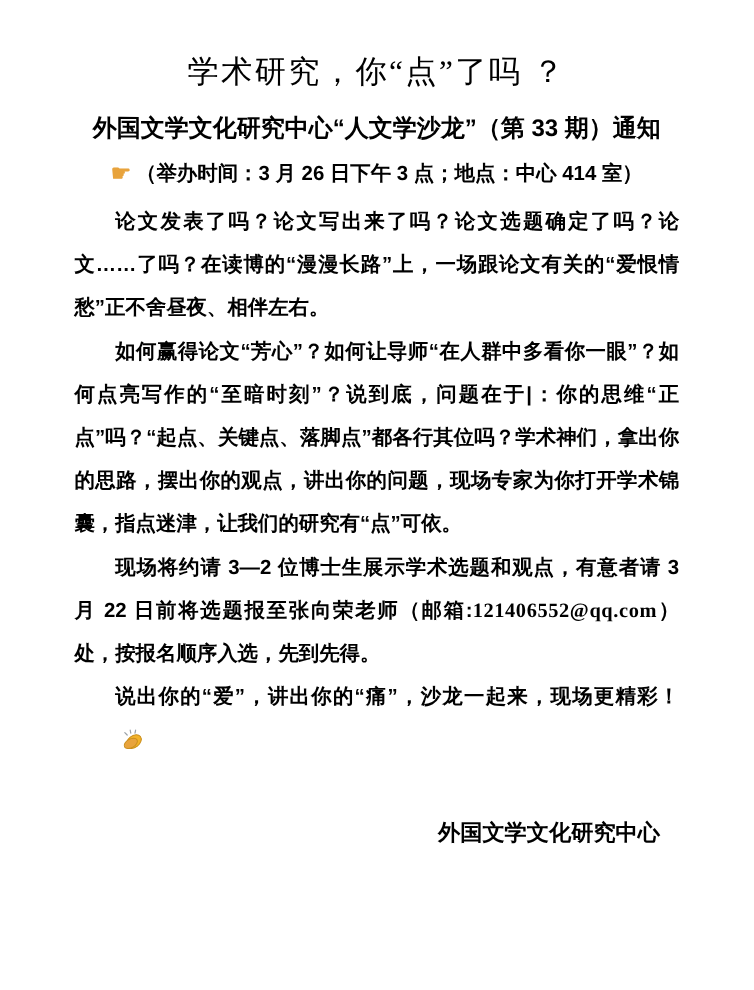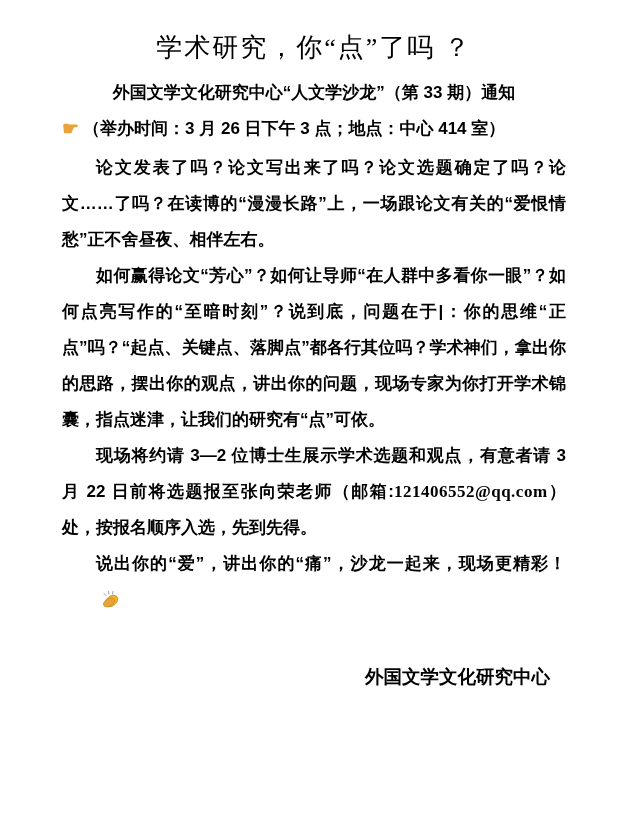--- a/index.html
+++ b/index.html
@@ -9,41 +9,41 @@
   }
   .page {
     position: relative;
     width: 628px;
     height: 825px;
     background: #ffffff;
     color: #000000;
     font-family: "Liberation Sans", sans-serif;
     overflow: hidden;
     box-sizing: border-box;
-    padding: 24px 62px 0 62px;
+    padding: 36px 62px 0 62px;
   }
   .title {
     margin: 6px 0 16px 0;
     text-align: center;
     font-family: cursive;
     font-weight: 500;
     font-size: 26px;
     letter-spacing: 2px;
     white-space: nowrap;
   }
   .subtitle {
     margin: 0 0 13px 0;
     text-align: center;
     font-weight: bold;
-    font-size: 17px;
+    font-size: 20px;
     white-space: nowrap;
   }
   .info-line {
     margin: 0 0 10px 0;
-    text-align: left;
+    text-align: center;
     font-weight: bold;
     font-size: 17px;
     white-space: nowrap;
   }
   .pointer {
     color: #E8A33C;
     font-size: 19px;
     margin-right: 4px;
     vertical-align: -1px;
   }

